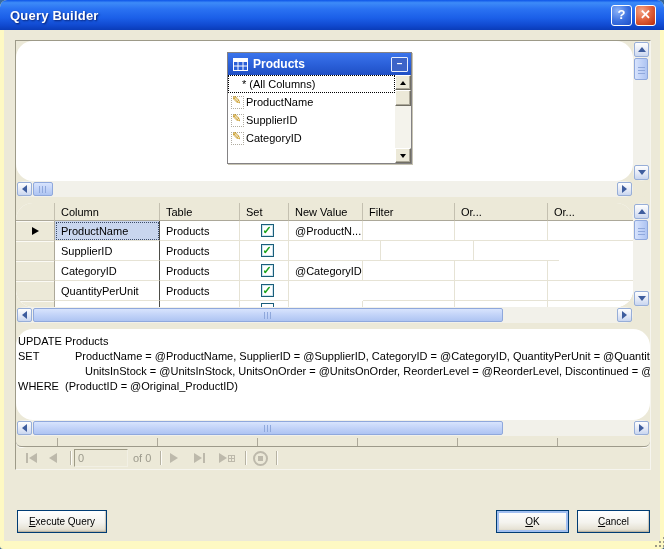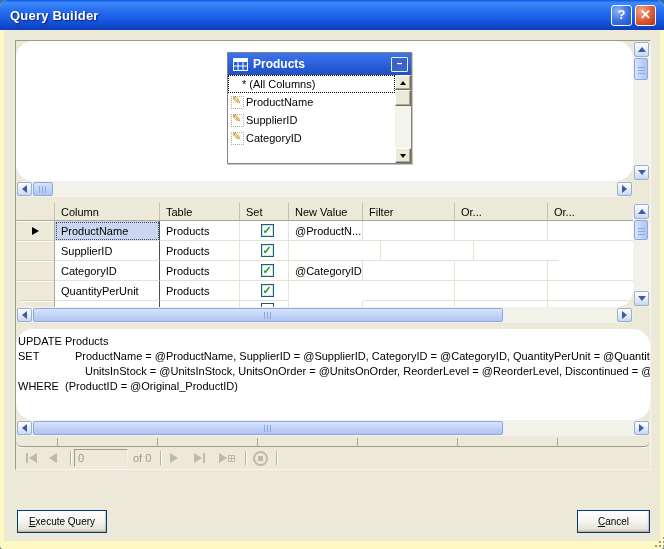--- a/index.html
+++ b/index.html
@@ -392,19 +392,22 @@
             </span>
           </span>
         <span class="nsep" style="margin-left:6px;"></span>
       </div>
 
     </div>
 
     <button class="btn" style="left:13px;top:480px;width:90px;">
       <span class="mn">E</span><span>xecute Query</span>
     </button>
+    <button class="btn btn-default" style="left:492px;top:480px;width:73px;">
+      <span class="mn">O</span><span>K</span>
+    </button>
     <button class="btn" style="left:573px;top:480px;width:73px;">
       <span class="mn">C</span><span>ancel</span>
     </button>
 
     <div class="resize-grip"></div>
   </div>
 </div>
 
 </body></html>

